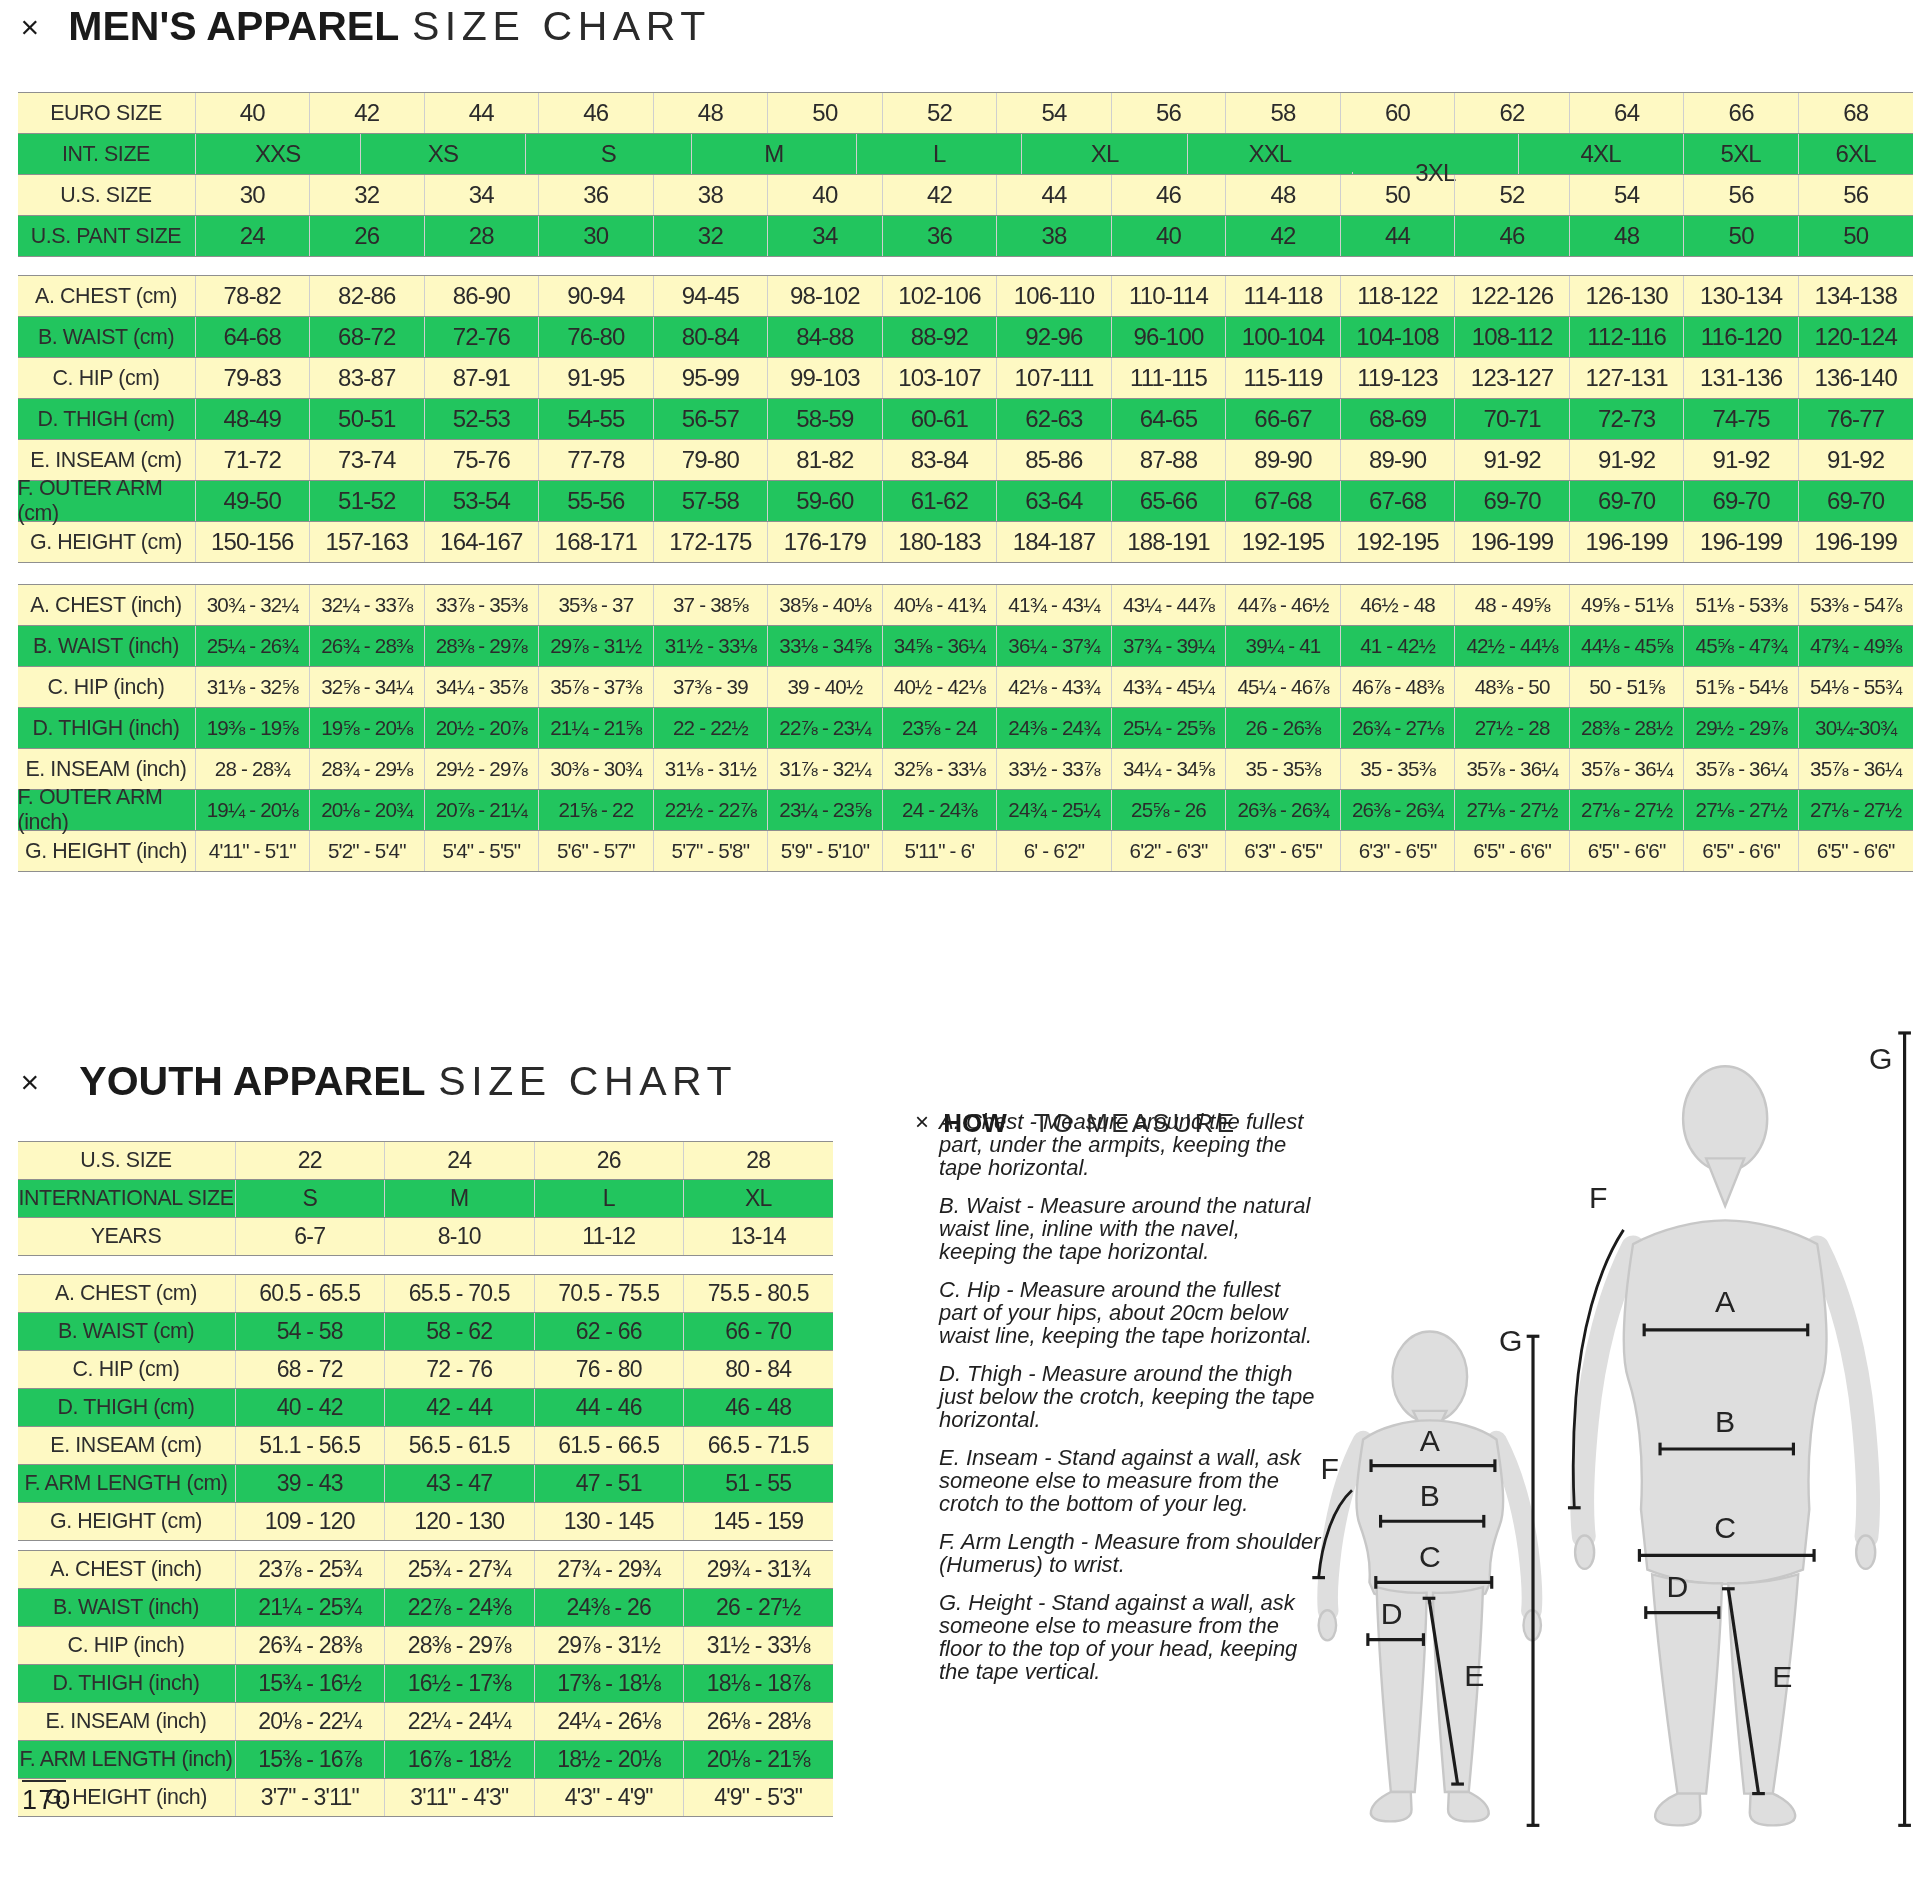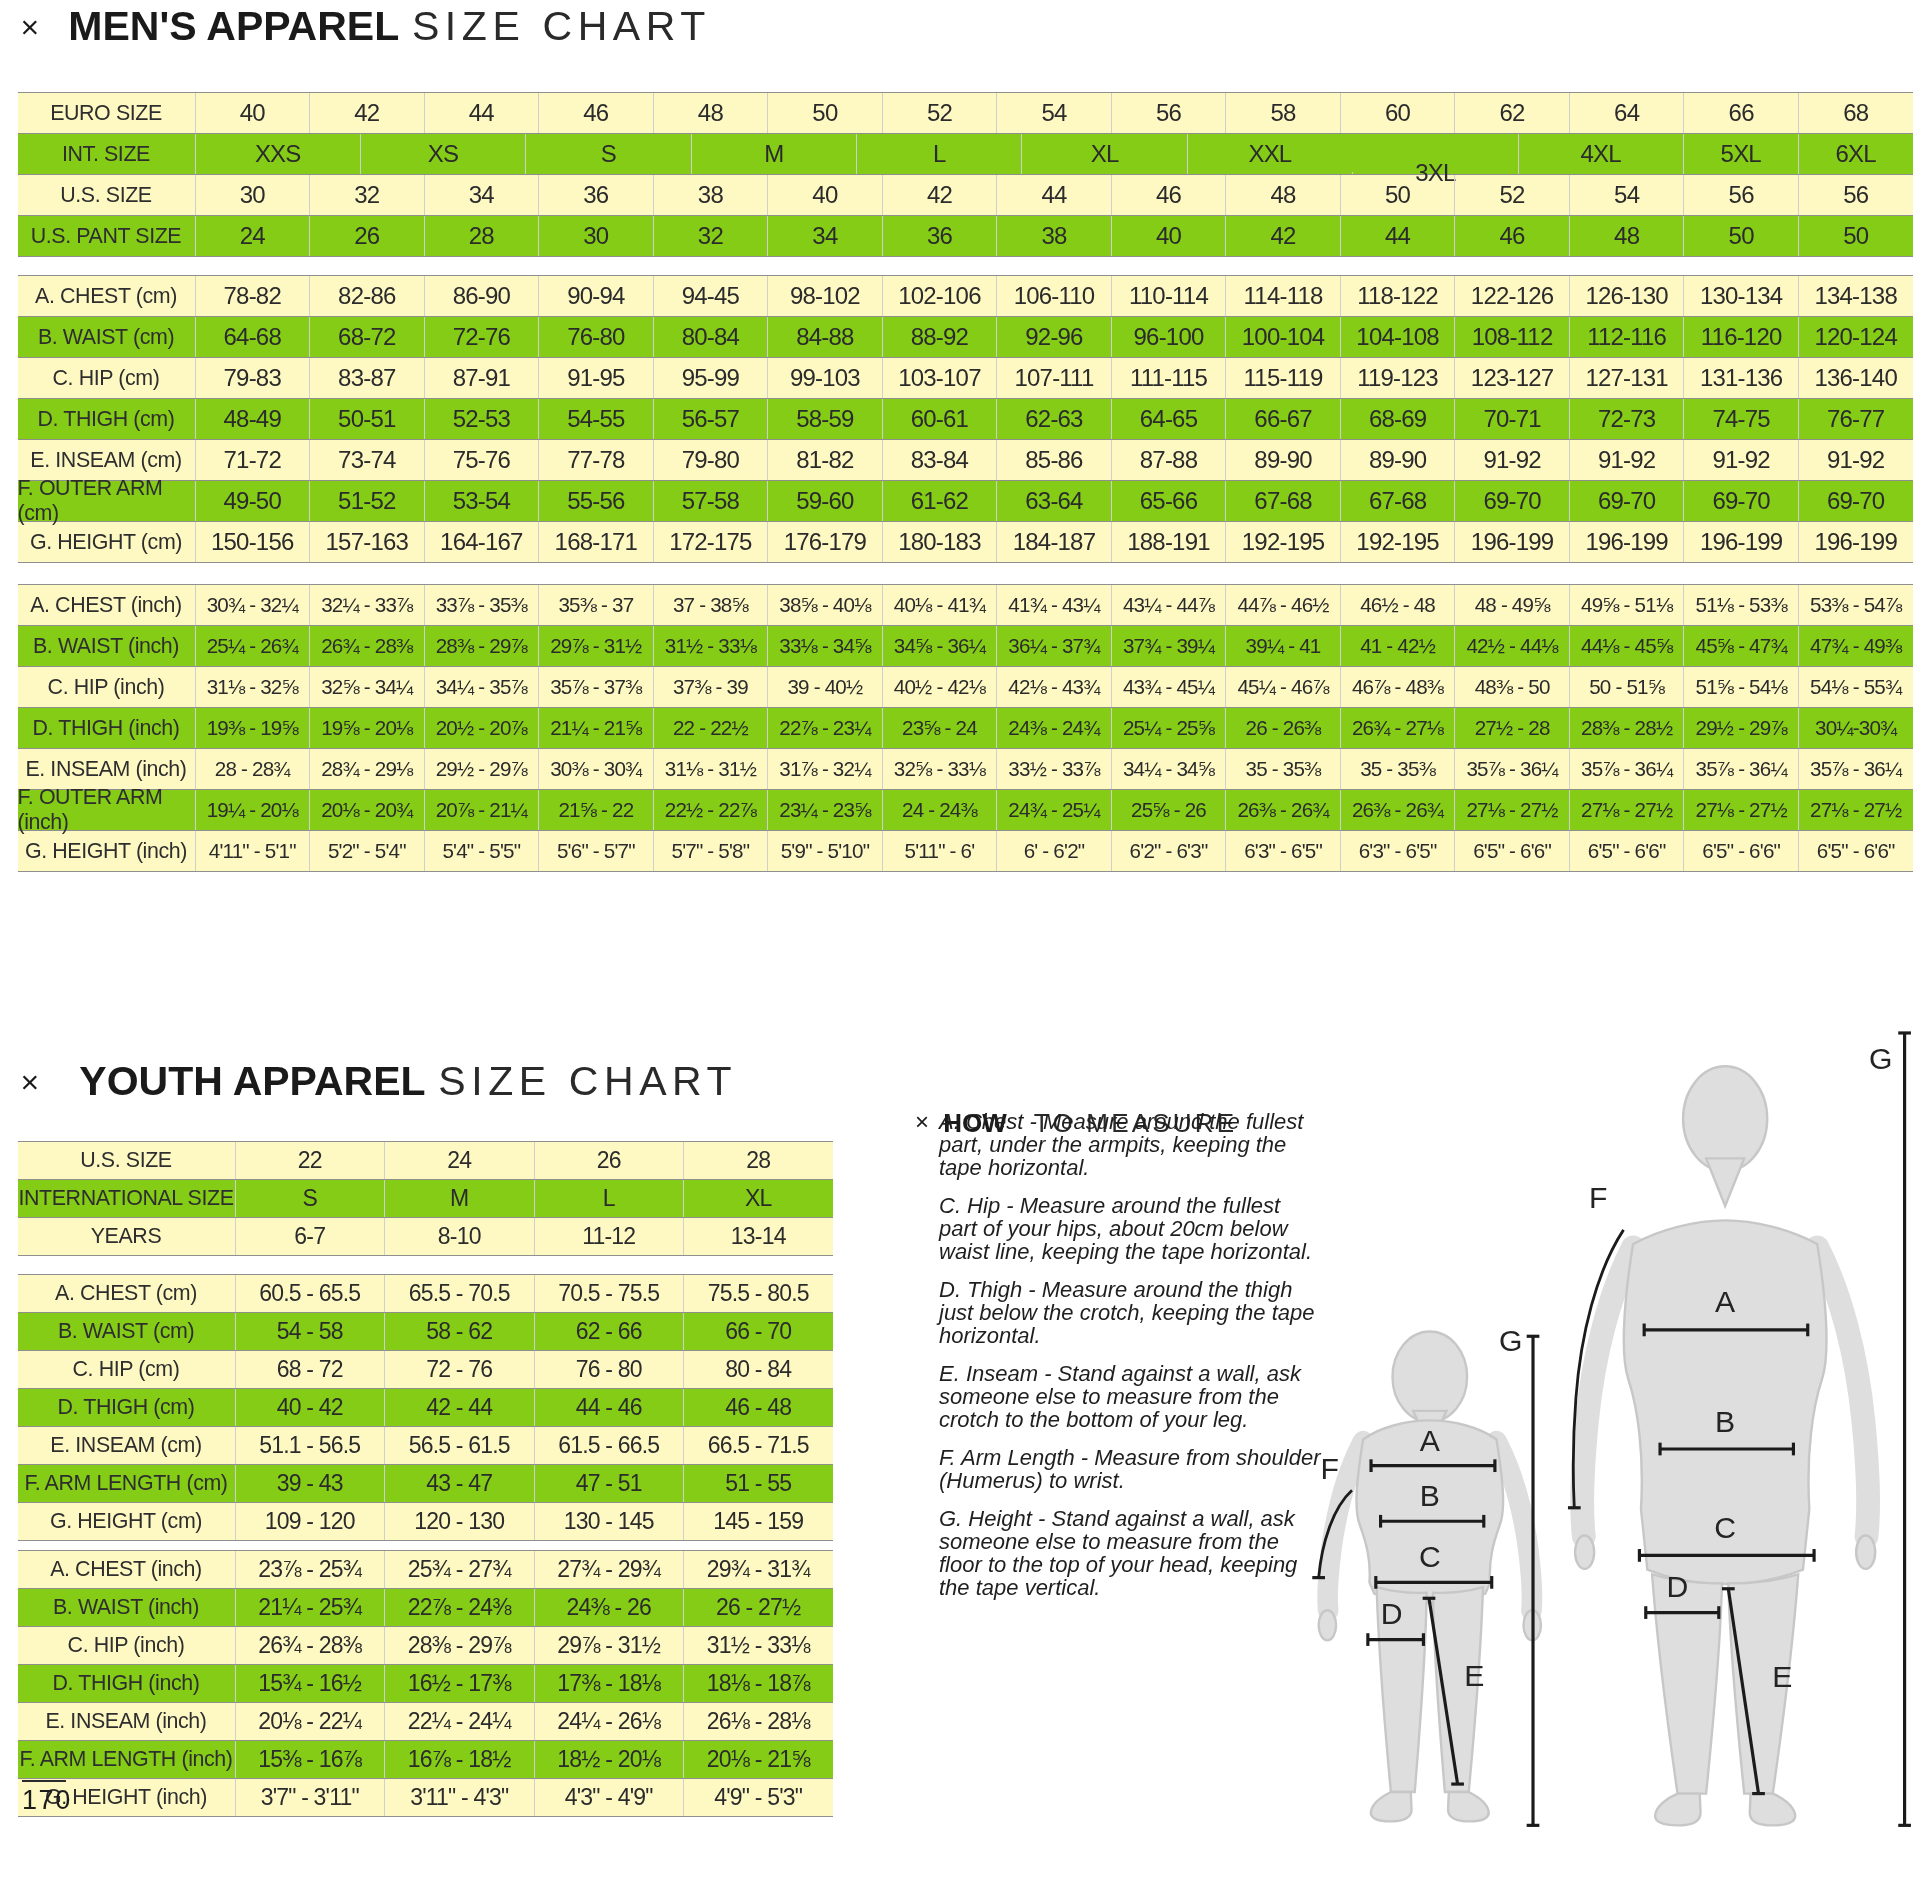--- a/index.html
+++ b/index.html
@@ -8,21 +8,21 @@
   
   .chart-title{position:absolute;display:flex;align-items:baseline;gap:29px;white-space:nowrap;}
   .close-x{font-size:32px;color:#1a1a1a;font-weight:400;transform:translateY(-1.6px);}
   .t-bold{font-size:41px;font-weight:700;letter-spacing:0px;color:#1a1a1a;}
   .t-light{font-size:41px;font-weight:400;letter-spacing:5.6px;color:#2a2a2a;}
   .title-words{display:flex;gap:12.7px;align-items:baseline;}
   
   .tblock{position:absolute;border-top:1.6px solid #8f8f8f;}
   .trow{display:flex;align-items:stretch;border-bottom:1.6px solid #8f8f8f;}
   .trow.shade{background:#fef9c3;}
-  .trow.plain{background:#84cc16;}
+  .trow.plain{background:#22c55e;}
   .tlabel{display:flex;align-items:center;justify-content:center;
           font-size:21.4px;letter-spacing:-0.4px;color:#2e2e2e;flex:none;}
   .tvals{display:flex;flex:1;}
   .tcell{flex:1 1 0;display:flex;align-items:center;justify-content:center;
          border-left:0.8px solid #cfcfcf;font-size:24px;letter-spacing:-0.8px;color:#2b2b2b;}
   .mens .trow{height:40px;}
   .mens .tlabel{width:177px;}
   .mens.inch .tcell{font-size:20.6px;}
   .youth .trow{height:37px;}
   .youth .tlabel{width:217px;}
@@ -593,20 +593,21 @@
 
   <div class="howto-head" style="left:915px;top:1064px;">
     <span class="close-x">×</span>
     <span class="title-words" style="gap:27px;margin-top:44px;">
       <span class="h-bold">HOW</span>
       <span class="h-light">TO MEASURE</span>
     </span>
   </div>
   <div class="howto-body" style="left:939px;top:1110px;">
     <p>A. Chest - Measure around the fullest part, under the armpits, keeping the tape horizontal.</p>
+    <p>B. Waist - Measure around the natural waist line, inline with the navel, keeping the tape horizontal.</p>
     <p>C. Hip - Measure around the fullest part of your hips, about 20cm below waist line, keeping the tape horizontal.</p>
     <p>D. Thigh - Measure around the thigh just below the crotch, keeping the tape horizontal.</p>
     <p>E. Inseam - Stand against a wall, ask someone else to measure from the crotch to the bottom of your leg.</p>
     <p>F. Arm Length  - Measure from shoulder (Humerus) to wrist.</p>
     <p>G. Height  - Stand against a wall, ask someone else to measure from the floor to the top of your head, keeping the tape vertical.</p>
   </div>
 
   <svg class="figures" width="659" height="854" viewBox="1600 1255 830 1075">
 
     <g>

